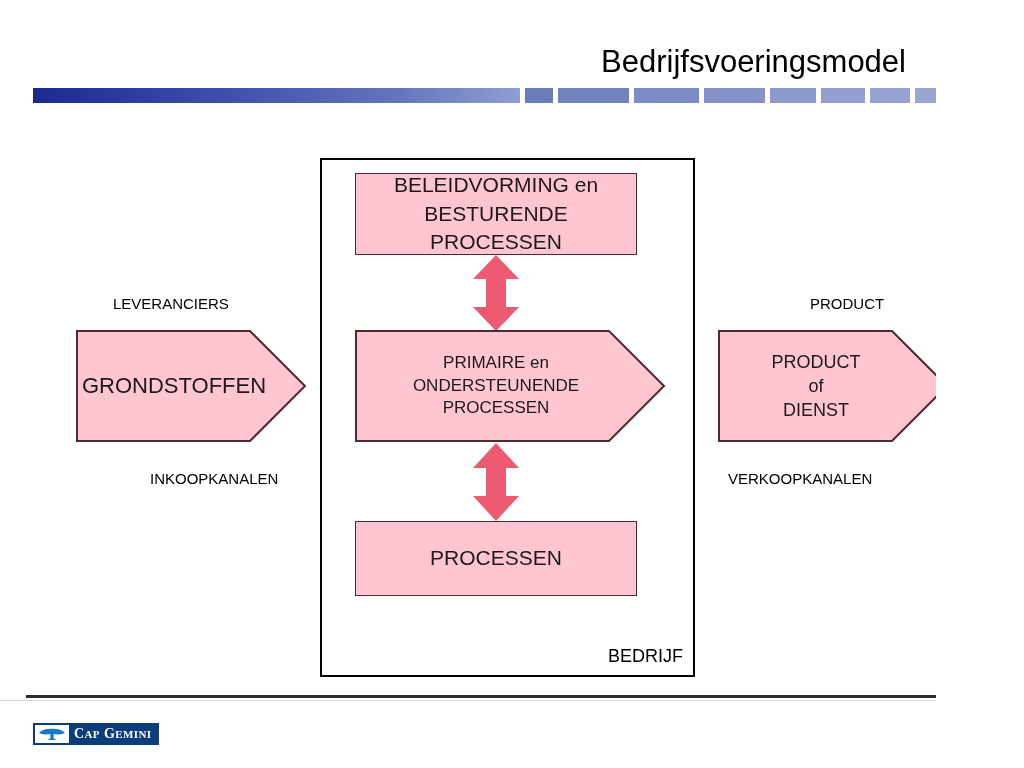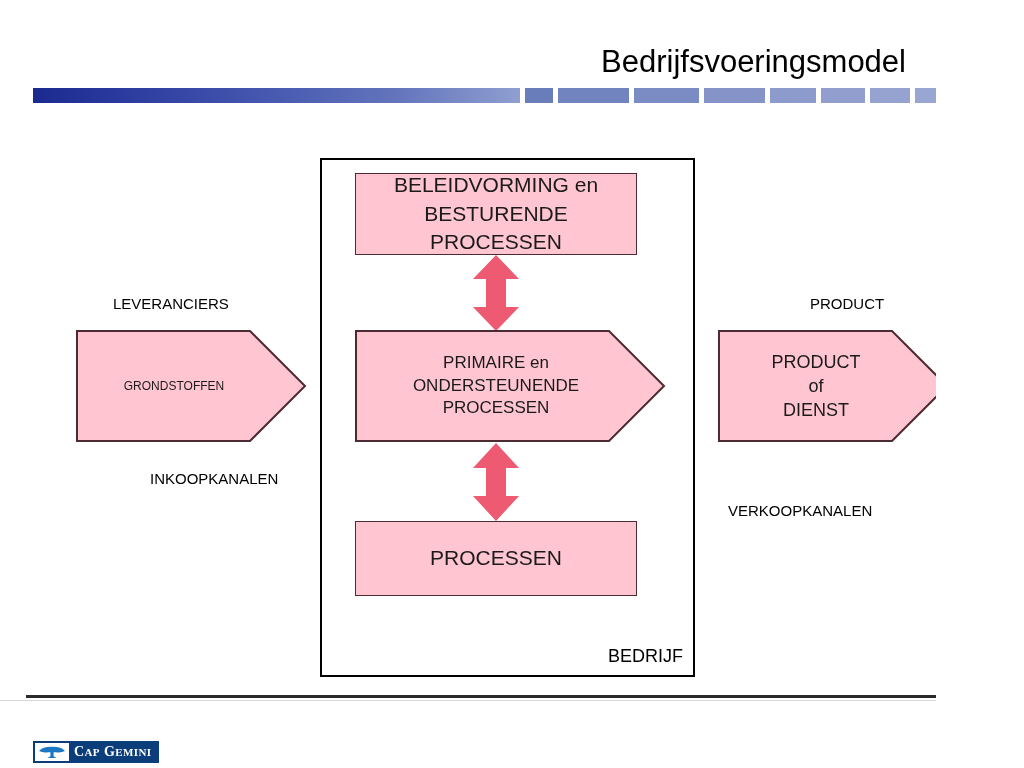--- a/index.html
+++ b/index.html
@@ -63,21 +63,20 @@
 
   #logo {
     position: absolute;
     left: 33px;
     top: 723px;
     height: 22px;
     background: #0b3d7a;
     display: flex;
     align-items: center;
     padding: 0 8px 0 0;
-    margin-top: 18px;
   }
   #logo-mark {
     width: 34px;
     height: 18px;
     background: #ffffff;
     margin: 0 5px 0 2px;
     display: flex;
     align-items: center;
     justify-content: center;
   }
@@ -174,21 +173,21 @@
   }
 
   #chev-grondstoffen {
     left: 76px;
     top: 330px;
     width: 230px;
     height: 112px;
   }
   #chev-grondstoffen .chev-label {
     width: 196px;
-    font-size: 12px;
+    font-size: 22px;
   }
 
   #chev-product {
     left: 718px;
     top: 330px;
     width: 230px;
     height: 112px;
   }
   #chev-product .chev-label {
     width: 196px;
@@ -214,21 +213,21 @@
 
   .side-caption {
     position: absolute;
     font-size: 15px;
     color: #000000;
     white-space: nowrap;
   }
   #cap-leveranciers { left: 113px; top: 295px; }
   #cap-inkoopkanalen { left: 150px; top: 470px; }
   #cap-afnemers { left: 810px; top: 295px; }
-  #cap-verkoopkanalen { left: 728px; top: 470px; margin-top: 32px; }
+  #cap-verkoopkanalen { left: 728px; top: 470px; }
 </style>
 </head>
 <body>
 
 <div id="slide">
 
   <div id="slide-title">Bedrijfsvoeringsmodel</div>
 
   <div id="header-rule">
       <div class="seg" style="left: 0px; width: 487px; background: linear-gradient(to right, rgb(26, 42, 143) 0%, rgb(43, 58, 158) 18%, rgb(67, 85, 174) 45%, rgb(100, 117, 189) 75%, rgb(143, 159, 208) 100%);"></div>

